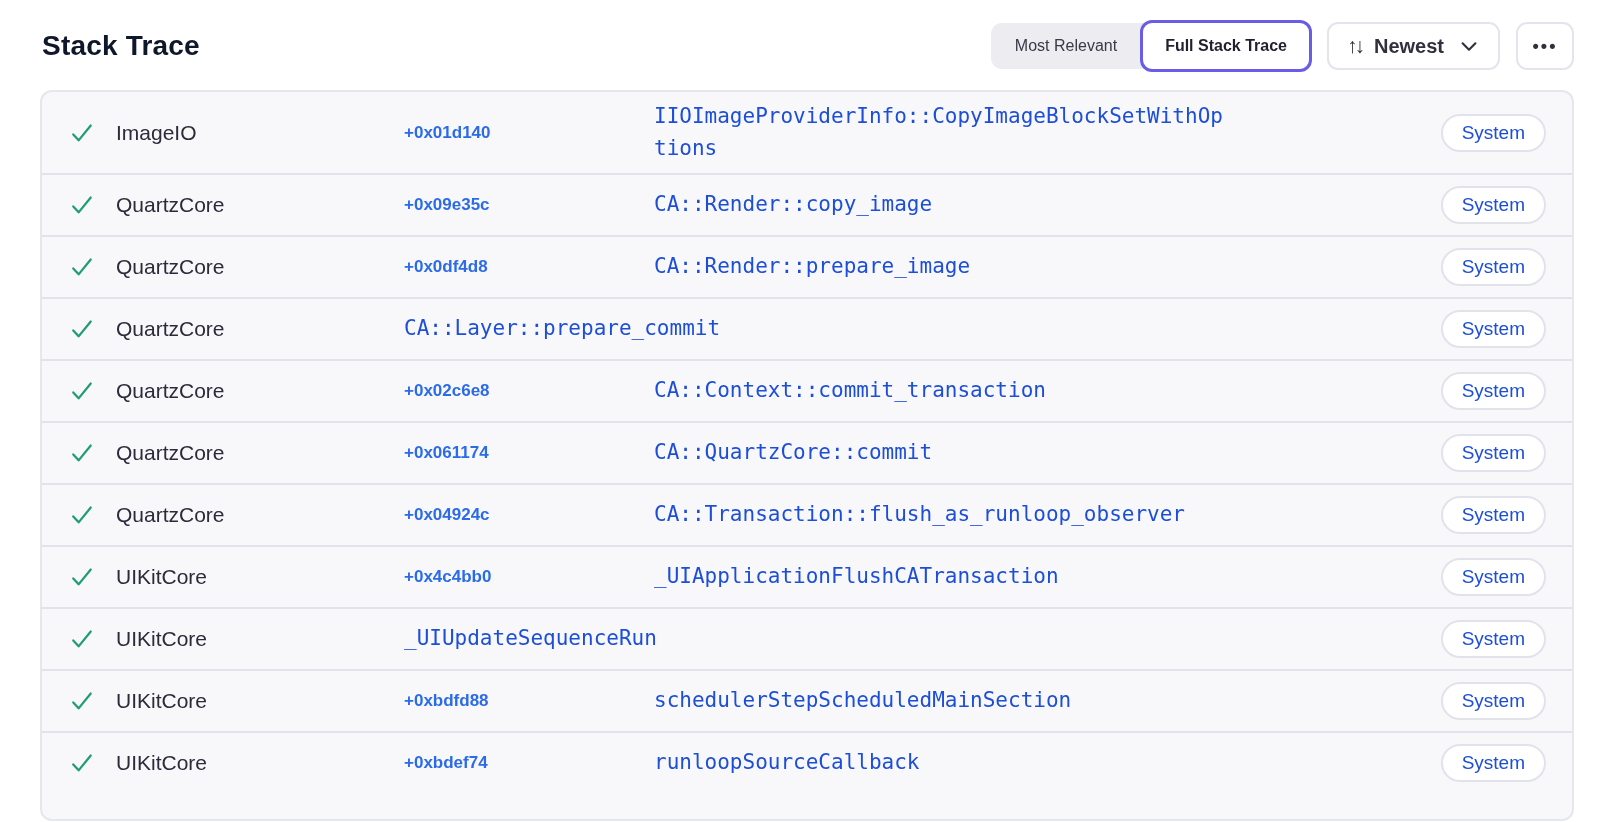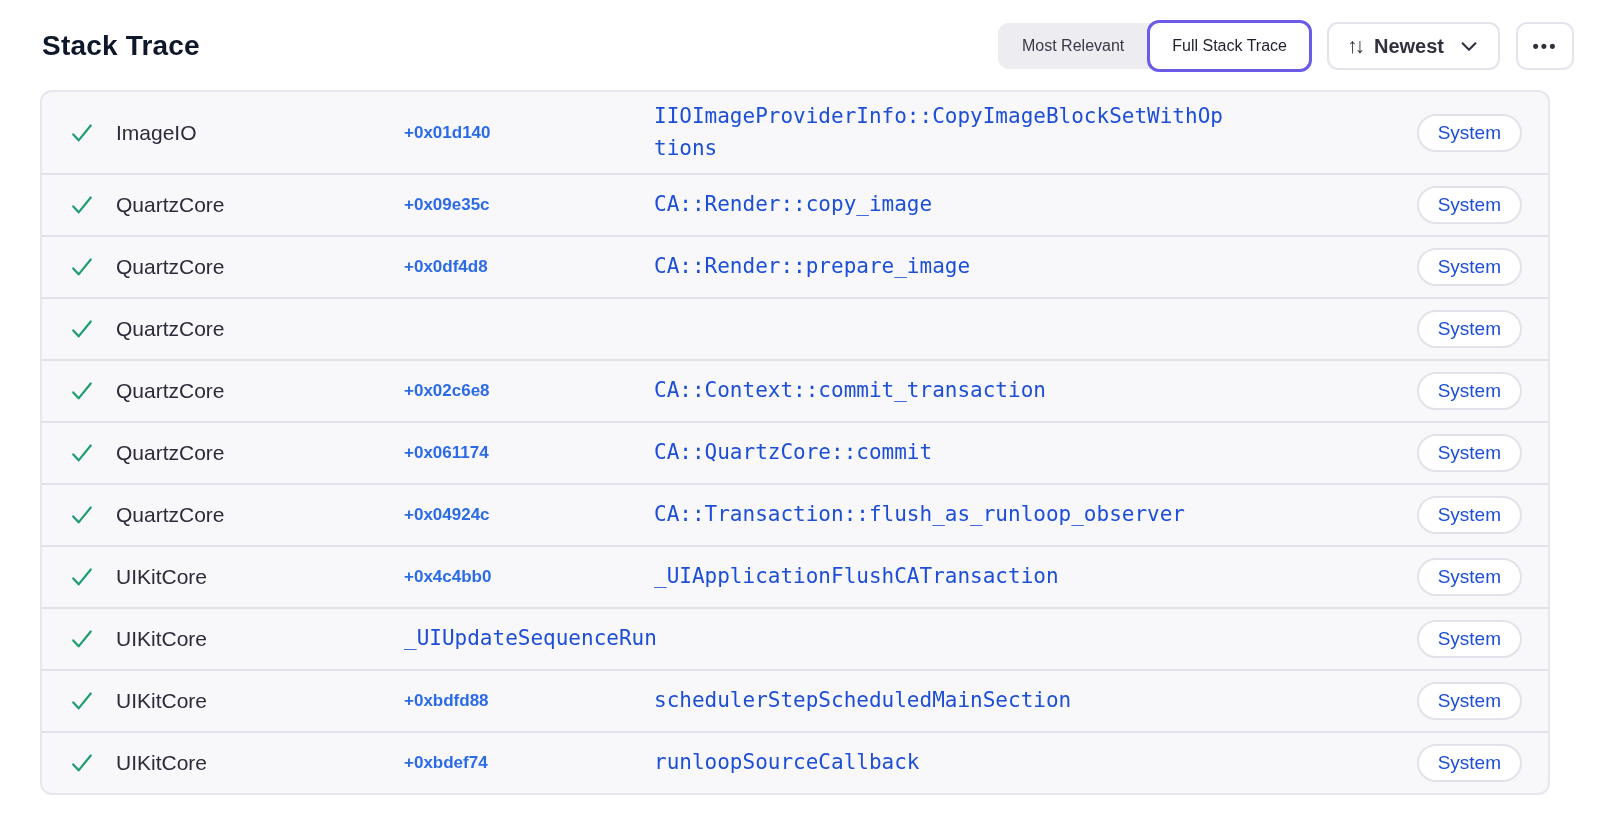--- a/index.html
+++ b/index.html
@@ -24,42 +24,43 @@
     display: flex; align-items: center;
     background: #ececf1; border-radius: 11px; height: 46px;
   }
   .seg-btn {
     border: none; background: transparent; cursor: pointer;
     font-family: inherit; font-size: 16px; font-weight: 500; color: #3b3847;
     padding: 0 24px; height: 46px; border-radius: 11px; white-space: nowrap; text-align: center;
   }
   .seg-btn.selected {
     background: #ffffff; border: 3px solid #6b5ce7; color: #221f2e;
-    font-weight: 400; height: 52px; margin: -3px -1px; padding: 0 22px;
+    font-weight: 700; height: 52px; margin: -3px -1px; padding: 0 22px;
     border-radius: 12px;
   }
 
   .ctl-btn {
     display: flex; align-items: center; gap: 10px;
     background: #ffffff; border: 2px solid #e4e4ec; border-radius: 11px;
     height: 48px; padding: 0 18px; cursor: pointer;
     font-family: inherit; font-size: 20px; font-weight: 700; color: #33303e;
     white-space: nowrap;
   }
   .sort-glyph { font-size: 21px; font-weight: 400; letter-spacing: -3px; color: #33303e; padding-right: 2px; }
   .chevron { display: inline-flex; margin-left: 4px; }
   .more-btn { justify-content: center; width: 58px; padding: 0; letter-spacing: 2px; font-size: 18px; }
 
   
   .trace-card {
-    margin: 20px 64px 0 40px;
+    margin: 20px 40px 0 40px;
     background: #f8f8fb;
     border: 2px solid #e6e6ee;
     border-radius: 12px;
     overflow: hidden;
+    padding-bottom: 26px; 
   }
   .frame-row {
     display: flex; align-items: center;
     min-height: 62px; padding: 9px 26px 9px 26px;
   }
   .frame-row + .frame-row { border-top: 2px solid #e2e2eb; }
   .cell-check { width: 48px; display: flex; align-items: center; }
   .cell-module { width: 288px; font-size: 21px; font-weight: 500; color: #2d2a39; }
   .cell-offset { width: 250px; font-size: 17px; font-weight: 700; color: #2b6be8; cursor: pointer; }
   .cell-func {
@@ -138,20 +139,21 @@
     <div class="badge">System</div>
   </div>
 
   <div class="frame-row">
     <div class="cell-check">
       <svg width="28" height="28" viewBox="0 0 24 24" fill="none">
         <path d="M4.5 13.2l4.6 5.1L19.5 5.6" stroke="#1f9d6e" stroke-width="1.9" stroke-linecap="round" stroke-linejoin="round"></path>
       </svg>
     </div>
     <div class="cell-module">QuartzCore</div>
+    <div class="cell-func"><span>CA::Layer::prepare_commit</span></div>
     <div class="badge">System</div>
   </div>
 
   <div class="frame-row">
     <div class="cell-check">
       <svg width="28" height="28" viewBox="0 0 24 24" fill="none">
         <path d="M4.5 13.2l4.6 5.1L19.5 5.6" stroke="#1f9d6e" stroke-width="1.9" stroke-linecap="round" stroke-linejoin="round"></path>
       </svg>
     </div>
     <div class="cell-module">QuartzCore</div>

